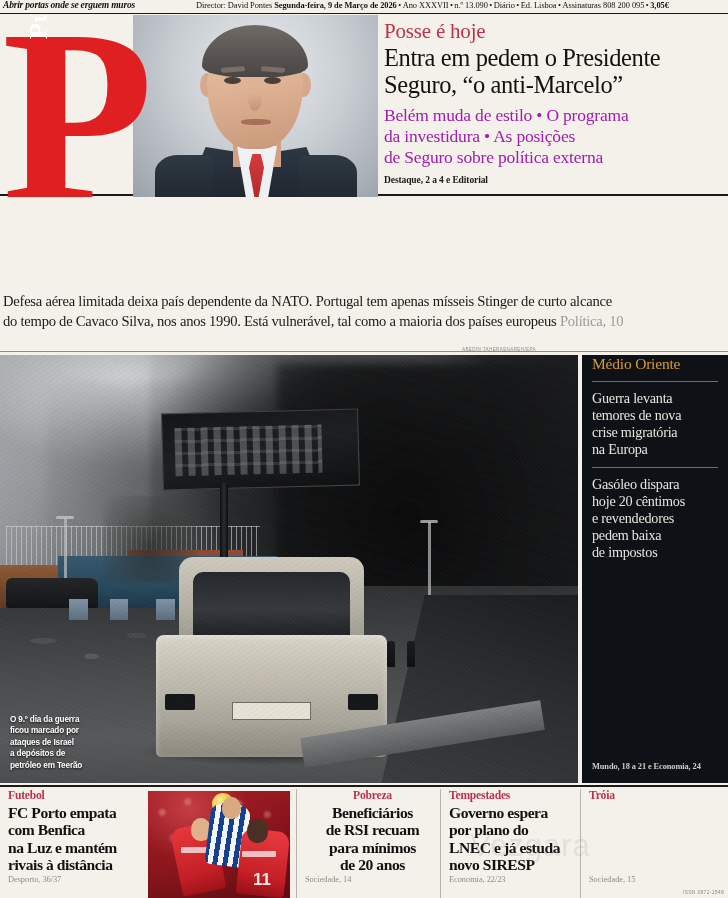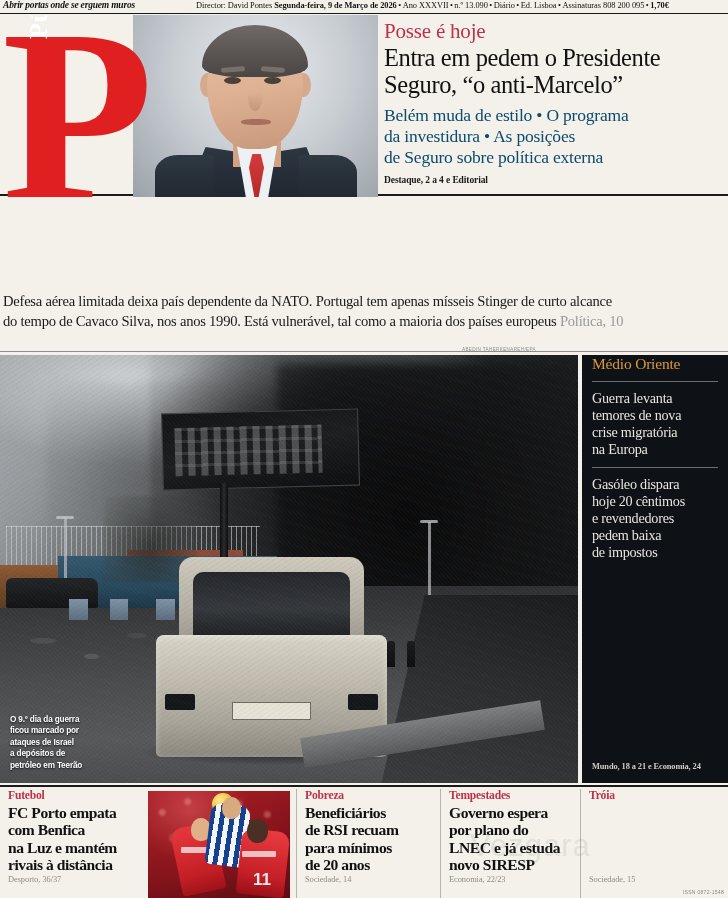--- a/index.html
+++ b/index.html
@@ -181,21 +181,21 @@
     font-family: "Liberation Serif", serif;
     font-size: 24.5px; font-weight: normal;
     color: #111;
     line-height: 27px;
     letter-spacing: -0.4px;
     margin-top: 1px;
   }
   .teaser-sub {
     font-family: "Liberation Serif", serif;
     font-size: 17.5px; font-weight: normal;
-    color: #0c4a6e;
+    color: #a21caf;
     line-height: 21px;
     letter-spacing: -0.2px;
     margin-top: 7px;
   }
   .teaser-ref {
     font-family: Liberation Serif, serif;
     font-size: 9.5px; font-weight: bold;
     color: #1a1a1a;
     margin-top: 7px;
     letter-spacing: -0.1px;
@@ -628,21 +628,21 @@
 </head>
 <body>
 
 <div class="page">
 
   <div class="topbar">
     <div class="topbar-slogan">Abrir portas onde se erguem muros</div>
     <div class="topbar-meta">
       <span>Director:</span>
       <span>David Pontes</span>
-      <b>Segunda-feira, 9 de Março de 2026</b><span class="sep">•</span><span>Ano XXXVII</span><span class="sep">•</span><span>n.º 13.090</span><span class="sep">•</span><span>Diário</span><span class="sep">•</span><span>Ed. Lisboa</span><span class="sep">•</span><span>Assinaturas 808 200 095</span><span class="sep">•</span><b>1,70€</b>
+      <b>Segunda-feira, 9 de Março de 2026</b><span class="sep">•</span><span>Ano XXXVII</span><span class="sep">•</span><span>n.º 13.090</span><span class="sep">•</span><span>Diário</span><span class="sep">•</span><span>Ed. Lisboa</span><span class="sep">•</span><span>Assinaturas 808 200 095</span><span class="sep">•</span><b>3,05€</b>
     </div>
   </div>
 
   <div class="masthead">
     <div class="bigP">P</div>
     <div class="publico-vert">Público</div>
   </div>
 
   <div class="portrait">
     <div class="p-bg"></div>
@@ -767,21 +767,21 @@
       <div class="b-kicker">Futebol</div>
       <div class="b-head">
         <div>FC Porto empata</div>
         <div>com Benfica</div>
         <div>na Luz e mantém</div>
         <div>rivais à distância</div>
       </div>
       <div class="b-ref">Desporto, 36/37</div>
     </div>
 
-    <div class="brief divided" style="left:296px;width:144px;">
+    <div class="brief divided" style="left:296px;width:144px;text-align:center;">
       <div class="b-kicker">Pobreza</div>
       <div class="b-head">
         <div>Beneficiários</div>
         <div>de RSI recuam</div>
         <div>para mínimos</div>
         <div>de 20 anos</div>
       </div>
       <div class="b-ref">Sociedade, 14</div>
     </div>
 

